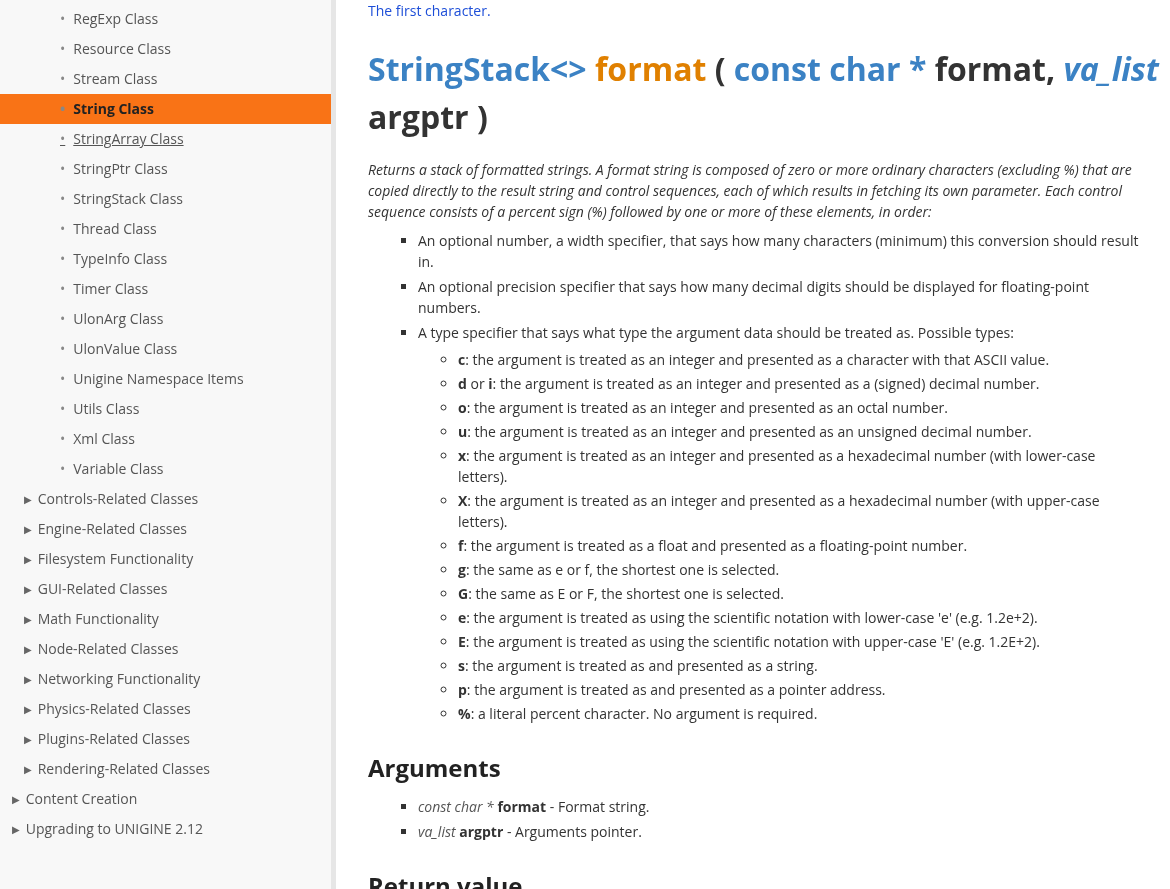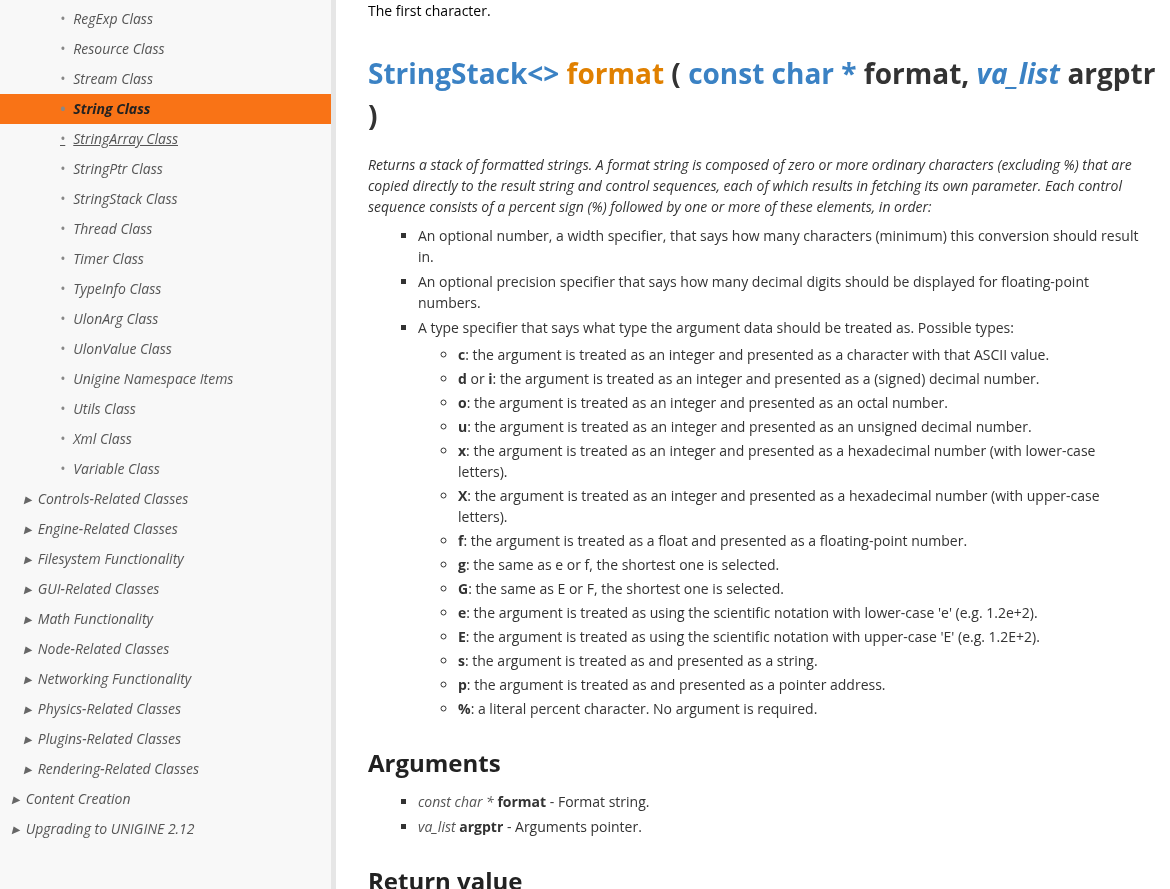--- a/index.html
+++ b/index.html
@@ -21,21 +21,20 @@
     padding: 4px 0 8px 0;
     font-size: 14px;
     color: #555;
   }
   .nav-item {
     display: flex;
     align-items: center;
     padding: 6px 8px 6px 8px;
     cursor: pointer;
     line-height: 18px;
-    font-style: italic;
   }
   .nav-item.leaf::before {
     content: "•";
     color: #888;
     margin-right: 8px;
     font-size: 14px;
   }
   .nav-item.branch::before {
     content: "▶";
     color: #666;
@@ -51,23 +50,23 @@
   .indent-2 { padding-left: 60px; }
   .indent-1 { padding-left: 24px; }
   .indent-0 { padding-left: 12px; }
   .content {
     flex: 1;
     padding: 0 10px 20px 32px;
     overflow-y: auto;
     color: #333;
     line-height: 1.5;
   }
-  .intro-frag { color: #000000; margin-bottom: 31px; }
+  .intro-frag { color: #1d4ed8; margin-bottom: 24px; }
   h2.sig {
-    font-size: 28px;
+    font-size: 32px;
     font-weight: 700;
     color: #333;
     margin: 16px 0 18px 0;
   }
   .sig .return-type { color: #3b82c4; }
   .sig .fn-name { color: #e08000; }
   .sig .paren { color: #333; }
   .sig .param-type { color: #3b82c4; }
   .sig .param-type-it { color: #3b82c4; font-style: italic; }
   .sig .param-name { color: #333; }
@@ -87,22 +86,22 @@
 
 <div class="sidebar" id="sidebar">
     <div class="nav-item indent-2 leaf">RegExp Class</div>
     <div class="nav-item indent-2 leaf">Resource Class</div>
     <div class="nav-item indent-2 leaf">Stream Class</div>
     <div class="nav-item indent-2 leaf active">String Class</div>
     <div class="nav-item indent-2 leaf hover">StringArray Class</div>
     <div class="nav-item indent-2 leaf">StringPtr Class</div>
     <div class="nav-item indent-2 leaf">StringStack Class</div>
     <div class="nav-item indent-2 leaf">Thread Class</div>
+    <div class="nav-item indent-2 leaf">TypeInfo Class</div>
     <div class="nav-item indent-2 leaf">Timer Class</div>
-    <div class="nav-item indent-2 leaf">TypeInfo Class</div>
     <div class="nav-item indent-2 leaf">UlonArg Class</div>
     <div class="nav-item indent-2 leaf">UlonValue Class</div>
     <div class="nav-item indent-2 leaf">Unigine Namespace Items</div>
     <div class="nav-item indent-2 leaf">Utils Class</div>
     <div class="nav-item indent-2 leaf">Xml Class</div>
     <div class="nav-item indent-2 leaf">Variable Class</div>
     <div class="nav-item indent-1 branch">Controls-Related Classes</div>
     <div class="nav-item indent-1 branch">Engine-Related Classes</div>
     <div class="nav-item indent-1 branch">Filesystem Functionality</div>
     <div class="nav-item indent-1 branch">GUI-Related Classes</div>

